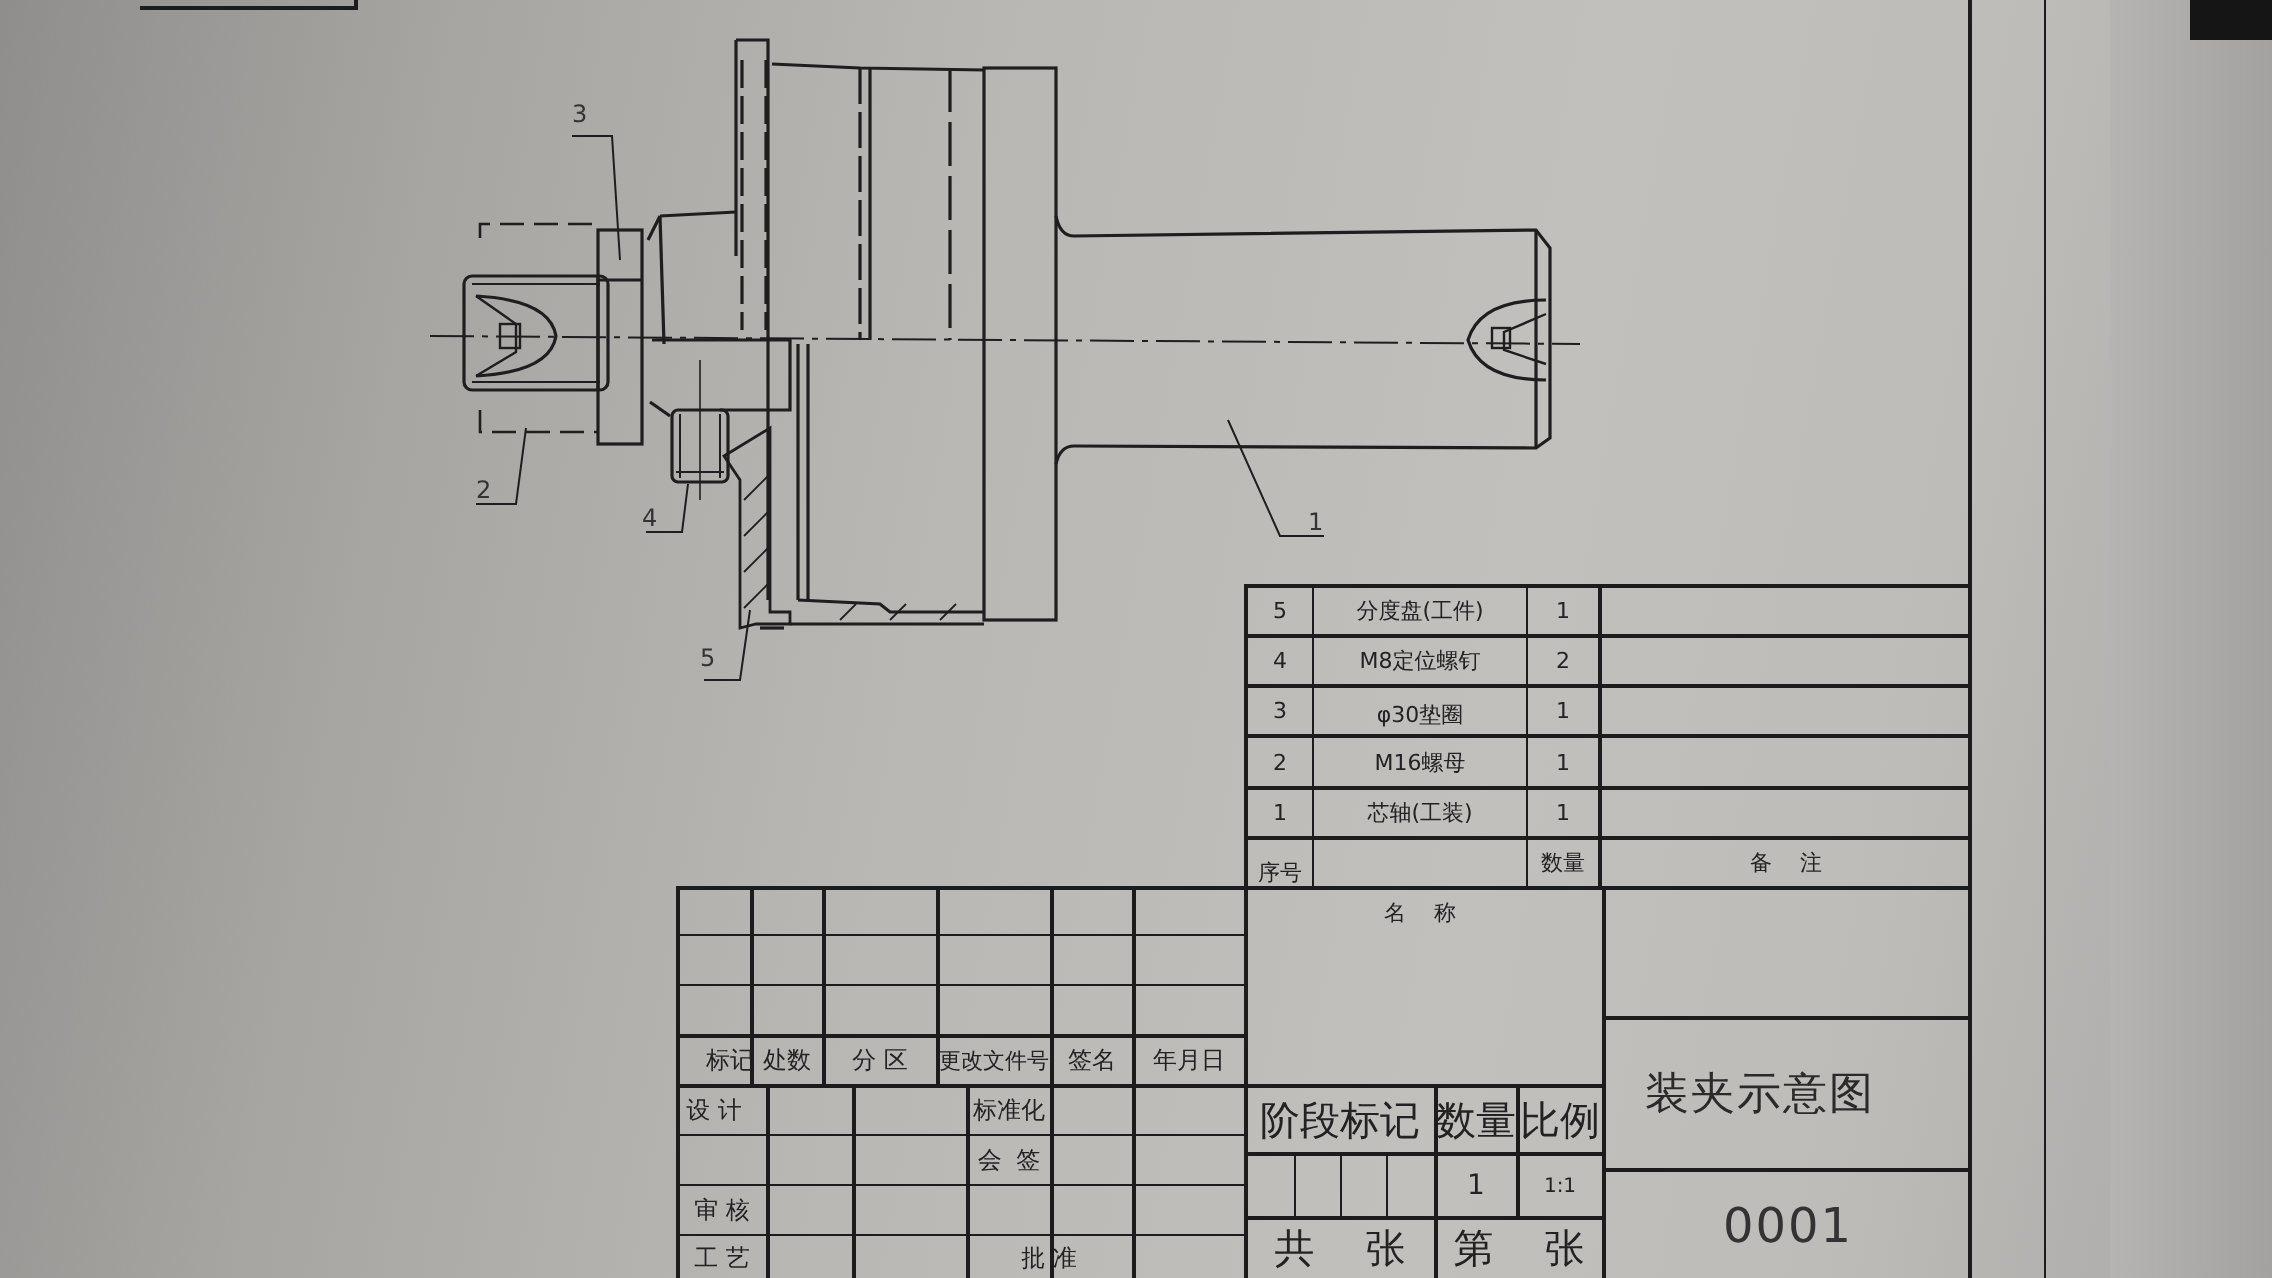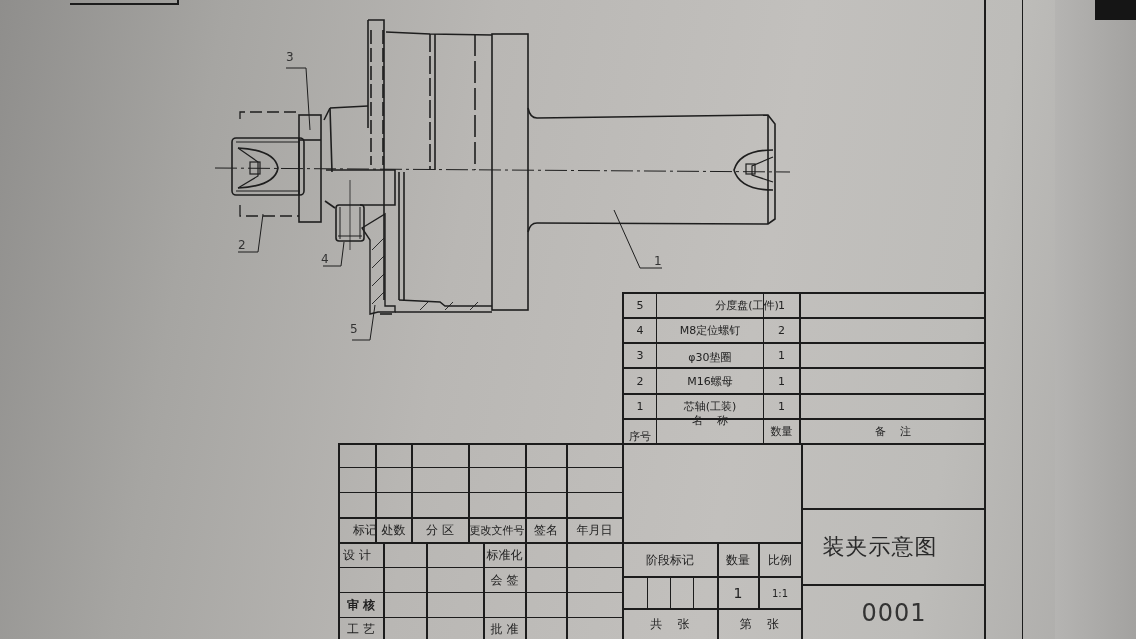--- a/index.html
+++ b/index.html
@@ -10,21 +10,21 @@
     background:linear-gradient(90deg,#b5b4b2,#a3a2a0);}
   .tabletop{position:absolute;left:1095px;top:0;width:41px;height:20px;background:#151515;}
   .vline{position:absolute;width:2px;background:#1c1c1c;}
   .hline{position:absolute;height:2px;background:#1c1c1c;}
   svg.drawing{position:absolute;left:0;top:0;}
   .cell{position:absolute;display:flex;align-items:center;justify-content:center;
     font-size:12px;color:#222;white-space:nowrap;}
   .bom-text{font-size:11px;}
   .title-big{font-size:22px;color:#2a2a2a;letter-spacing:1px;}
   .code-big{font-size:24px;color:#333;letter-spacing:1px;}
-  .stage{font-size:12px;}
+  .stage{font-size:20px;}
   .callout{position:absolute;font-size:12px;color:#333;}
 </style>
 </head>
 <body>
 
 <div class="paper-edge"></div>
 <div class="tabletop"></div>
 
 <div class="vline" style="left:984px;top:0;height:639px;"></div>
 <div class="vline" style="left:1022px;top:0;height:639px;width:1px;"></div>
@@ -125,41 +125,41 @@
   <div class="hline" style="left:622px;top:393px;width:364px;"></div>
   <div class="hline" style="left:622px;top:418px;width:364px;"></div>
   <div class="hline" style="left:338px;top:443px;width:648px;"></div>
 
   <div class="vline" style="left:622px;top:292px;height:347px;"></div>
   <div class="vline" style="left:656px;top:292px;height:152px;width:1px;"></div>
   <div class="vline" style="left:763px;top:292px;height:152px;width:1px;"></div>
   <div class="vline" style="left:799px;top:292px;height:152px;"></div>
 
   <div class="cell bom-text" style="left:624px;top:294px;width:32px;height:23px;">5</div>
-  <div class="cell bom-text" style="left:694px;top:294px;width:106px;height:23px;">分度盘(工件)</div>
+  <div class="cell bom-text" style="left:657px;top:294px;width:106px;height:23px;">分度盘(工件)</div>
   <div class="cell bom-text" style="left:764px;top:294px;width:35px;height:23px;">1</div>
 
   <div class="cell bom-text" style="left:624px;top:319px;width:32px;height:23px;">4</div>
   <div class="cell bom-text" style="left:657px;top:319px;width:106px;height:23px;">M8定位螺钉</div>
   <div class="cell bom-text" style="left:764px;top:319px;width:35px;height:23px;">2</div>
 
   <div class="cell bom-text" style="left:624px;top:344px;width:32px;height:23px;">3</div>
   <div class="cell bom-text" style="left:657px;top:344px;width:106px;height:26px;">φ30垫圈</div>
   <div class="cell bom-text" style="left:764px;top:344px;width:35px;height:23px;">1</div>
 
   <div class="cell bom-text" style="left:624px;top:369px;width:32px;height:24px;">2</div>
   <div class="cell bom-text" style="left:657px;top:369px;width:106px;height:24px;">M16螺母</div>
   <div class="cell bom-text" style="left:764px;top:369px;width:35px;height:24px;">1</div>
 
   <div class="cell bom-text" style="left:624px;top:395px;width:32px;height:23px;">1</div>
   <div class="cell bom-text" style="left:657px;top:395px;width:106px;height:23px;">芯轴(工装)</div>
   <div class="cell bom-text" style="left:764px;top:395px;width:35px;height:23px;">1</div>
 
   <div class="cell bom-text" style="left:624px;top:420px;width:32px;height:33px;">序号</div>
-  <div class="cell bom-text" style="left:657px;top:404px;width:106px;height:33px;white-space:pre;">名    称</div>
+  <div class="cell bom-text" style="left:657px;top:440px;width:106px;height:33px;white-space:pre;">名    称</div>
   <div class="cell bom-text" style="left:764px;top:420px;width:35px;height:23px;">数量</div>
   <div class="cell bom-text" style="left:801px;top:420px;width:184px;height:23px;white-space:pre;">备    注</div>
 </div>
 
 <div>
 
   <div class="vline" style="left:338px;top:443px;height:196px;"></div>
   <div class="vline" style="left:375px;top:443px;height:99px;"></div>
   <div class="vline" style="left:411px;top:443px;height:99px;"></div>
   <div class="vline" style="left:468px;top:443px;height:99px;"></div>
@@ -178,25 +178,25 @@
   <div class="hline" style="left:338px;top:617px;width:284px;height:1px;"></div>
 
   <div class="cell" style="left:347px;top:519px;width:36px;height:23px;">标记</div>
   <div class="cell" style="left:376px;top:519px;width:35px;height:23px;">处数</div>
   <div class="cell" style="left:412px;top:519px;width:56px;height:23px;">分 区</div>
   <div class="cell" style="left:469px;top:519px;width:56px;height:23px;font-size:11px;">更改文件号</div>
   <div class="cell" style="left:526px;top:519px;width:40px;height:23px;">签名</div>
   <div class="cell" style="left:567px;top:519px;width:55px;height:23px;">年月日</div>
 
   <div class="cell" style="left:339px;top:544px;width:36px;height:23px;">设 计</div>
-  <div class="cell" style="left:339px;top:594px;width:44px;height:23px;font-weight:bold;">审 核</div>
+  <div class="cell" style="left:339px;top:594px;width:44px;height:23px;">审 核</div>
   <div class="cell" style="left:339px;top:619px;width:44px;height:20px;">工 艺</div>
   <div class="cell" style="left:484px;top:544px;width:41px;height:23px;">标准化</div>
-  <div class="cell" style="left:484px;top:569px;width:41px;height:23px;">会 签</div>
-  <div class="cell" style="left:484px;top:619px;width:41px;height:20px;">批 准</div>
+  <div class="cell" style="left:484px;top:569px;width:41px;height:23px;font-family:Liberation Mono, monospace;">会 签</div>
+  <div class="cell" style="left:504px;top:619px;width:41px;height:20px;">批 准</div>
 
   <div class="hline" style="left:622px;top:542px;width:180px;"></div>
   <div class="hline" style="left:622px;top:576px;width:180px;"></div>
   <div class="hline" style="left:622px;top:608px;width:180px;"></div>
   <div class="vline" style="left:801px;top:443px;height:196px;"></div>
   <div class="vline" style="left:717px;top:542px;height:97px;"></div>
   <div class="vline" style="left:758px;top:542px;height:66px;"></div>
   <div class="vline" style="left:647px;top:576px;height:32px;width:1px;"></div>
   <div class="vline" style="left:670px;top:576px;height:32px;width:1px;"></div>
   <div class="vline" style="left:693px;top:576px;height:32px;width:1px;"></div>

